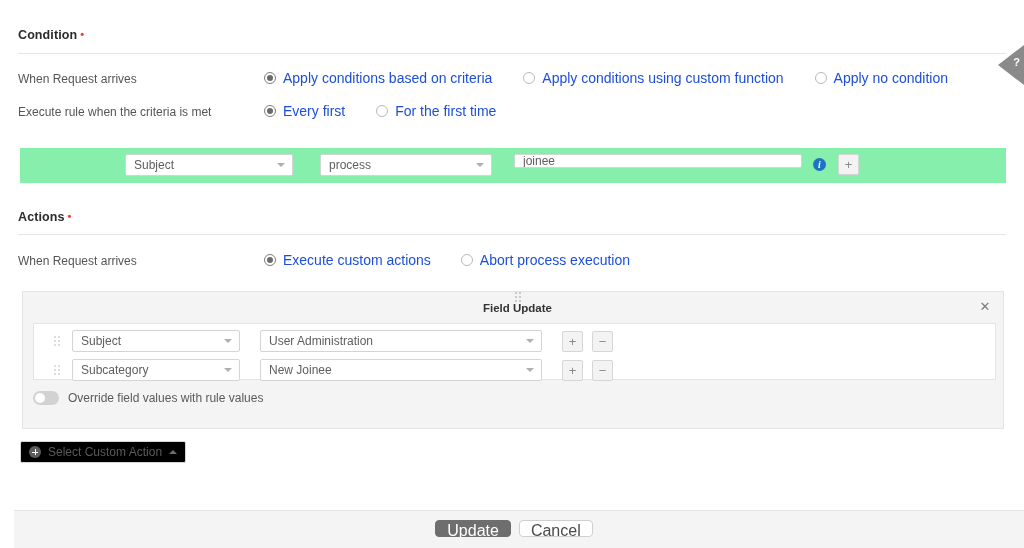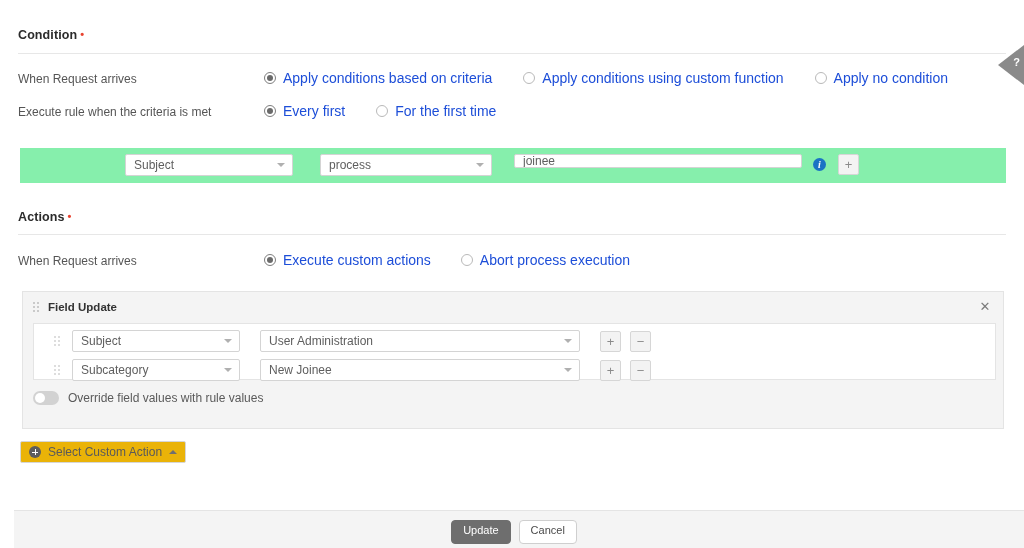--- a/index.html
+++ b/index.html
@@ -178,20 +178,21 @@
     background: #f4f4f4;
     border: 1px solid #e4e4e4;
     box-sizing: border-box;
   }
   #fu-header {
     position: absolute;
     left: 0; top: 0; right: 0;
     height: 29px;
     display: flex;
     align-items: center;
+    flex-direction: column;
   }
   #fu-title {
     font-weight: bold;
     font-size: 11.5px;
     color: #333;
     margin-left: 9px;
   }
   #fu-close {
     position: absolute;
     right: 10px;
@@ -217,21 +218,21 @@
   }
   .fu-row {
     position: absolute;
     left: 0;
     height: 28px;
     display: flex;
     align-items: center;
   }
   .fu-row .handle { margin-left: 20px; margin-right: 12px; }
   .fu-field { width: 168px; }
-  .fu-value { width: 320px; margin-left: 20px; }
+  .fu-value { width: 282px; margin-left: 20px; }
   .fu-row .sq-btn { margin-left: 9px; }
   .fu-row .sq-btn.first { margin-left: 20px; }
 
   #override-wrap {
     position: absolute;
     left: 10px;
     top: 99px;
     display: flex;
     align-items: center;
   }
@@ -262,21 +263,21 @@
   }
 
   
   #select-custom-action {
     position: absolute;
     left: 20px;
     top: 441px;
     height: 22px;
     box-sizing: border-box;
     border: 1px solid #d6d6d6;
-    background: #eab308;
+    background: #000000;
     border-radius: 2px;
     display: flex;
     align-items: center;
     padding: 0 8px;
     cursor: pointer;
     user-select: none;
   }
   #sca-plus {
     width: 12px; height: 12px;
     border-radius: 50%;
@@ -314,24 +315,24 @@
     position: absolute;
     left: 0; right: 0; top: 9px;
     display: flex;
     justify-content: center;
     gap: 8px;
     
     padding-right: 10px;
   }
   .btn {
     box-sizing: border-box;
-    height: 24px;
+    height: 17px;
     min-width: 52px;
     padding: 0 11px;
-    font-size: 11px;
+    font-size: 16px;
     line-height: 19px;
     border-radius: 4px;
     text-align: center;
     cursor: pointer;
     user-select: none;
   }
   .btn.primary { background: #6e6e6e; color: #fff; border: 1px solid #6e6e6e; }
   .btn.secondary { background: #fff; color: #4a4a4a; border: 1px solid #cfcfcf; }
 
   

